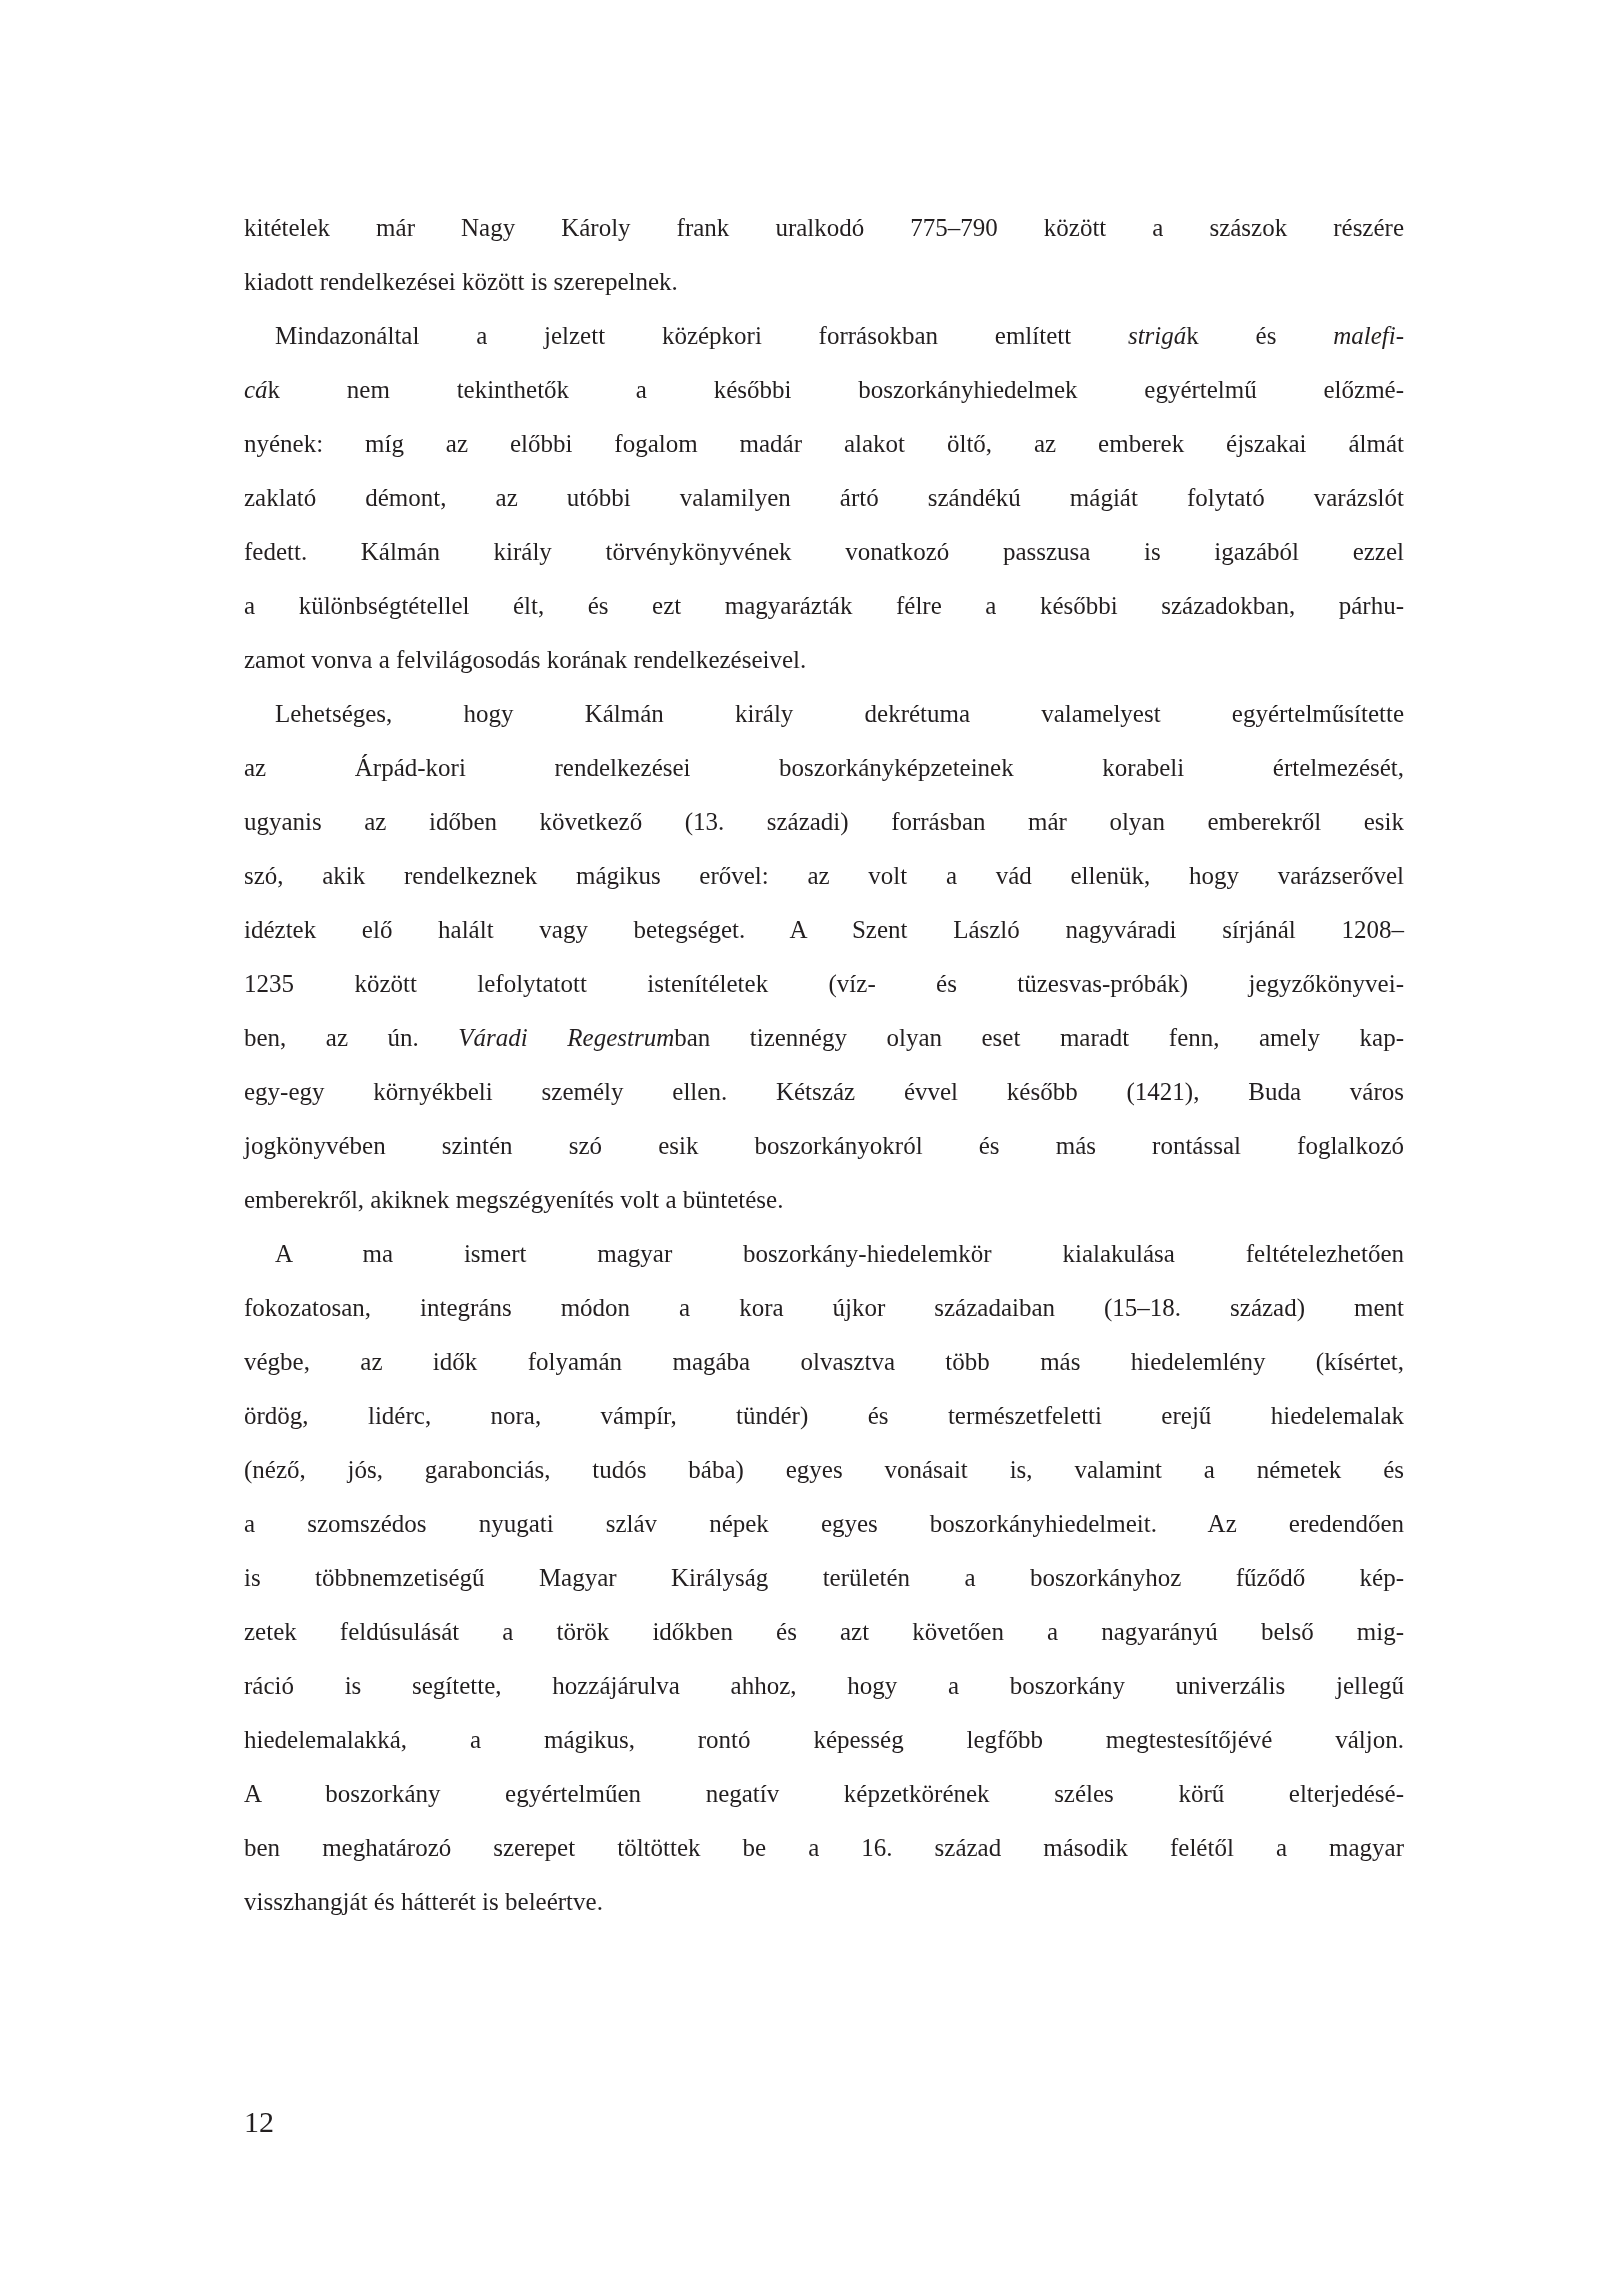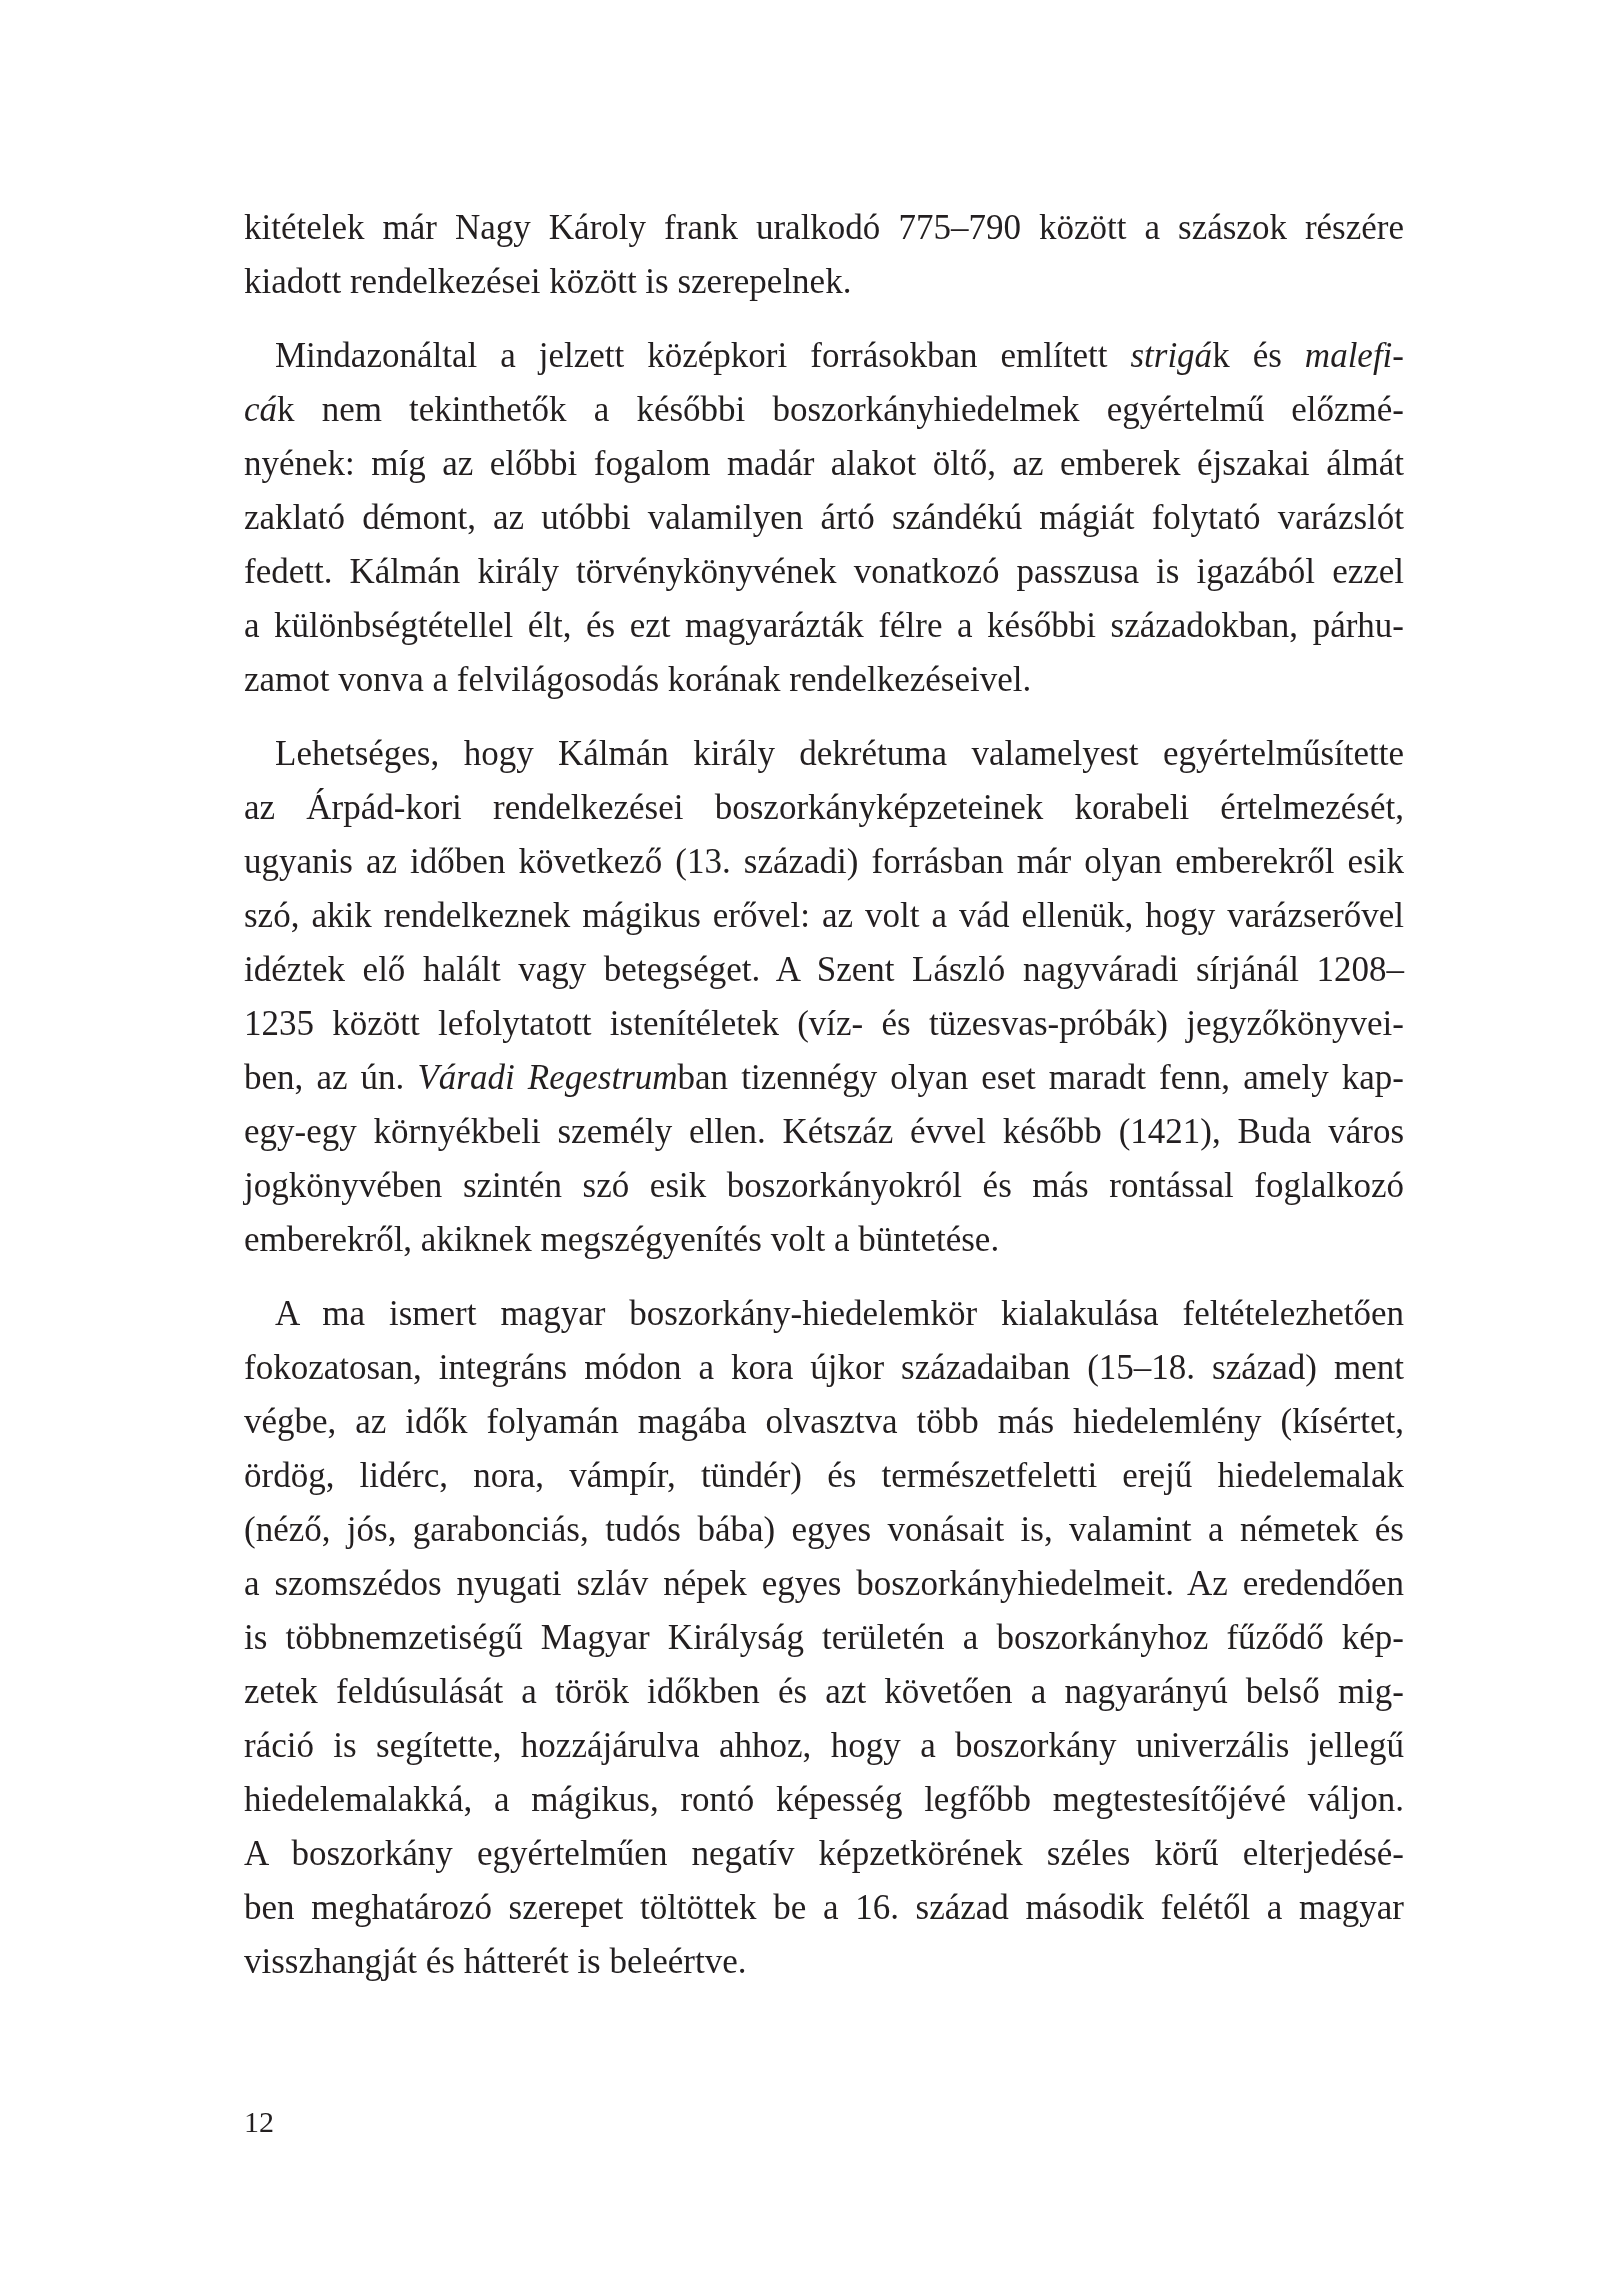--- a/index.html
+++ b/index.html
@@ -25,33 +25,32 @@
   .text-block {
     position: absolute;
     left: 244px;
     top: 201px;
     width: 1160px;
   }
   .line {
     display: block;
     height: 54px;
     line-height: 54px;
-    font-size: 35px;
+    font-size: 25px;
     white-space: nowrap;
     text-align: justify;
     text-align-last: justify;
     overflow: visible;
   }
   .line.last {
     text-align: right;
     text-align-last: left;
   }
   .line.indent {
     padding-left: 31px;
-    margin-top: 20px;
   }
   .line .seg-italic {
     font-style: italic;
   }
   .line-inner {
     display: block;
     width: 100%;
     white-space: normal;
     text-align: inherit;
     text-align-last: inherit;

